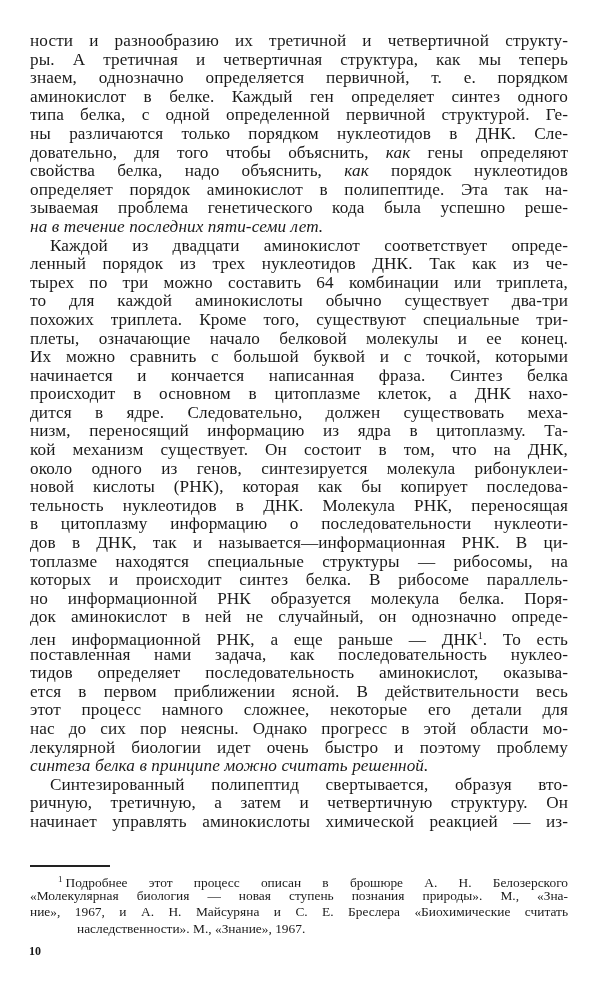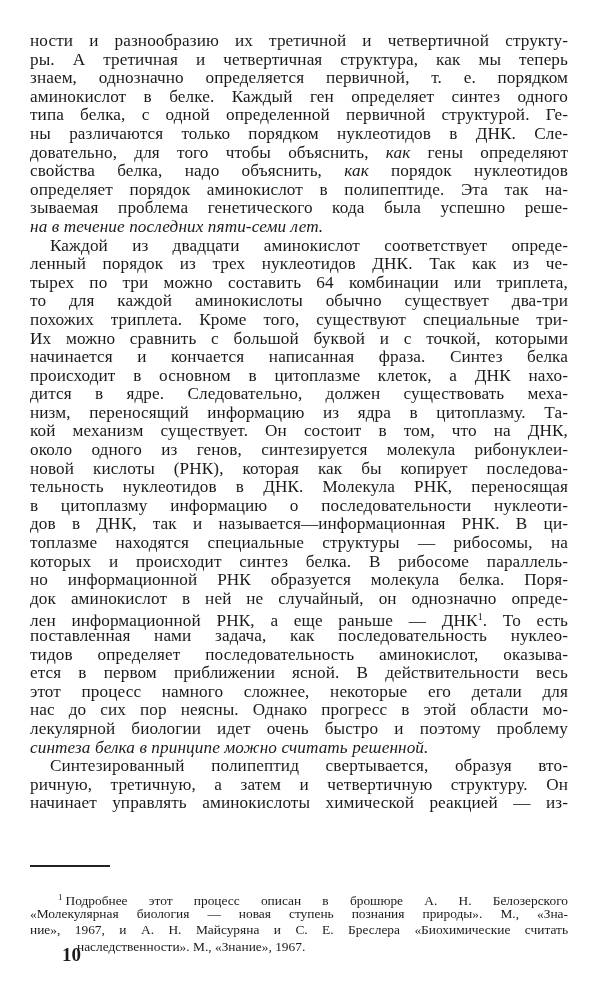--- a/index.html
+++ b/index.html
@@ -22,28 +22,28 @@
   .footnotes { position: absolute; left: 30px; top: 871px; width: 538px; }
   .fline {
     font-family: "Liberation Serif", "DejaVu Serif", serif;
     font-size: 13.4px;
     line-height: 16.6px;
     height: 16.6px;
     white-space: nowrap;
     text-align: justify;
     text-align-last: justify;
   }
-  .fline.indent { padding-left: 28px; margin-top: 18px; }
+  .fline.indent { padding-left: 28px; }
   .fline.last { text-align-last: left; margin-left: 47px; }
   .fline sup { font-size: 9px; vertical-align: 5px; margin-right: 3px; }
   sup.ref { font-size: 10px; vertical-align: 6px; }
   .pagenum {
     position: absolute; left: 29px; top: 944px;
     font-family: "Liberation Serif", "DejaVu Serif", serif;
-    font-size: 19px; font-weight: bold; margin-left: 33px;
+    font-size: 12px; font-weight: bold;
   }
 </style>
 </head>
 <body>
 
 <div class="page" id="main">
     <div class="line"><span>ности и разнообразию их третичной и четвертичной структу-</span></div>
     <div class="line"><span>ры. А третичная и четвертичная структура, как мы теперь</span></div>
     <div class="line"><span>знаем, однозначно определяется первичной, т. е. порядком</span></div>
     <div class="line"><span>аминокислот в белке. Каждый ген определяет синтез одного</span></div>
@@ -52,20 +52,21 @@
     <div class="line"><span>довательно, для того чтобы объяснить, </span><em>как</em><span> гены определяют</span></div>
     <div class="line"><span>свойства белка, надо объяснить, </span><em>как</em><span> порядок нуклеотидов</span></div>
     <div class="line"><span>определяет порядок аминокислот в полипептиде. Эта так на-</span></div>
     <div class="line"><span>зываемая проблема генетического кода была успешно реше-</span></div>
     <div class="line last"><span>на в течение последних пяти-семи лет.</span></div>
     <div class="line indent"><span>Каждой из двадцати аминокислот соответствует опреде-</span></div>
     <div class="line"><span>ленный порядок из трех нуклеотидов ДНК. Так как из че-</span></div>
     <div class="line"><span>тырех по три можно составить 64 комбинации или триплета,</span></div>
     <div class="line"><span>то для каждой аминокислоты обычно существует два-три</span></div>
     <div class="line"><span>похожих триплета. Кроме того, существуют специальные три-</span></div>
+    <div class="line"><span>плеты, означающие начало белковой молекулы и ее конец.</span></div>
     <div class="line"><span>Их можно сравнить с большой буквой и с точкой, которыми</span></div>
     <div class="line"><span>начинается и кончается написанная фраза. Синтез белка</span></div>
     <div class="line"><span>происходит в основном в цитоплазме клеток, а ДНК нахо-</span></div>
     <div class="line"><span>дится в ядре. Следовательно, должен существовать меха-</span></div>
     <div class="line"><span>низм, переносящий информацию из ядра в цитоплазму. Та-</span></div>
     <div class="line"><span>кой механизм существует. Он состоит в том, что на ДНК,</span></div>
     <div class="line"><span>около одного из генов, синтезируется молекула рибонуклеи-</span></div>
     <div class="line"><span>новой кислоты (РНК), которая как бы копирует последова-</span></div>
     <div class="line"><span>тельность нуклеотидов в ДНК. Молекула РНК, переносящая</span></div>
     <div class="line"><span>в цитоплазму информацию о последовательности нуклеоти-</span></div>

